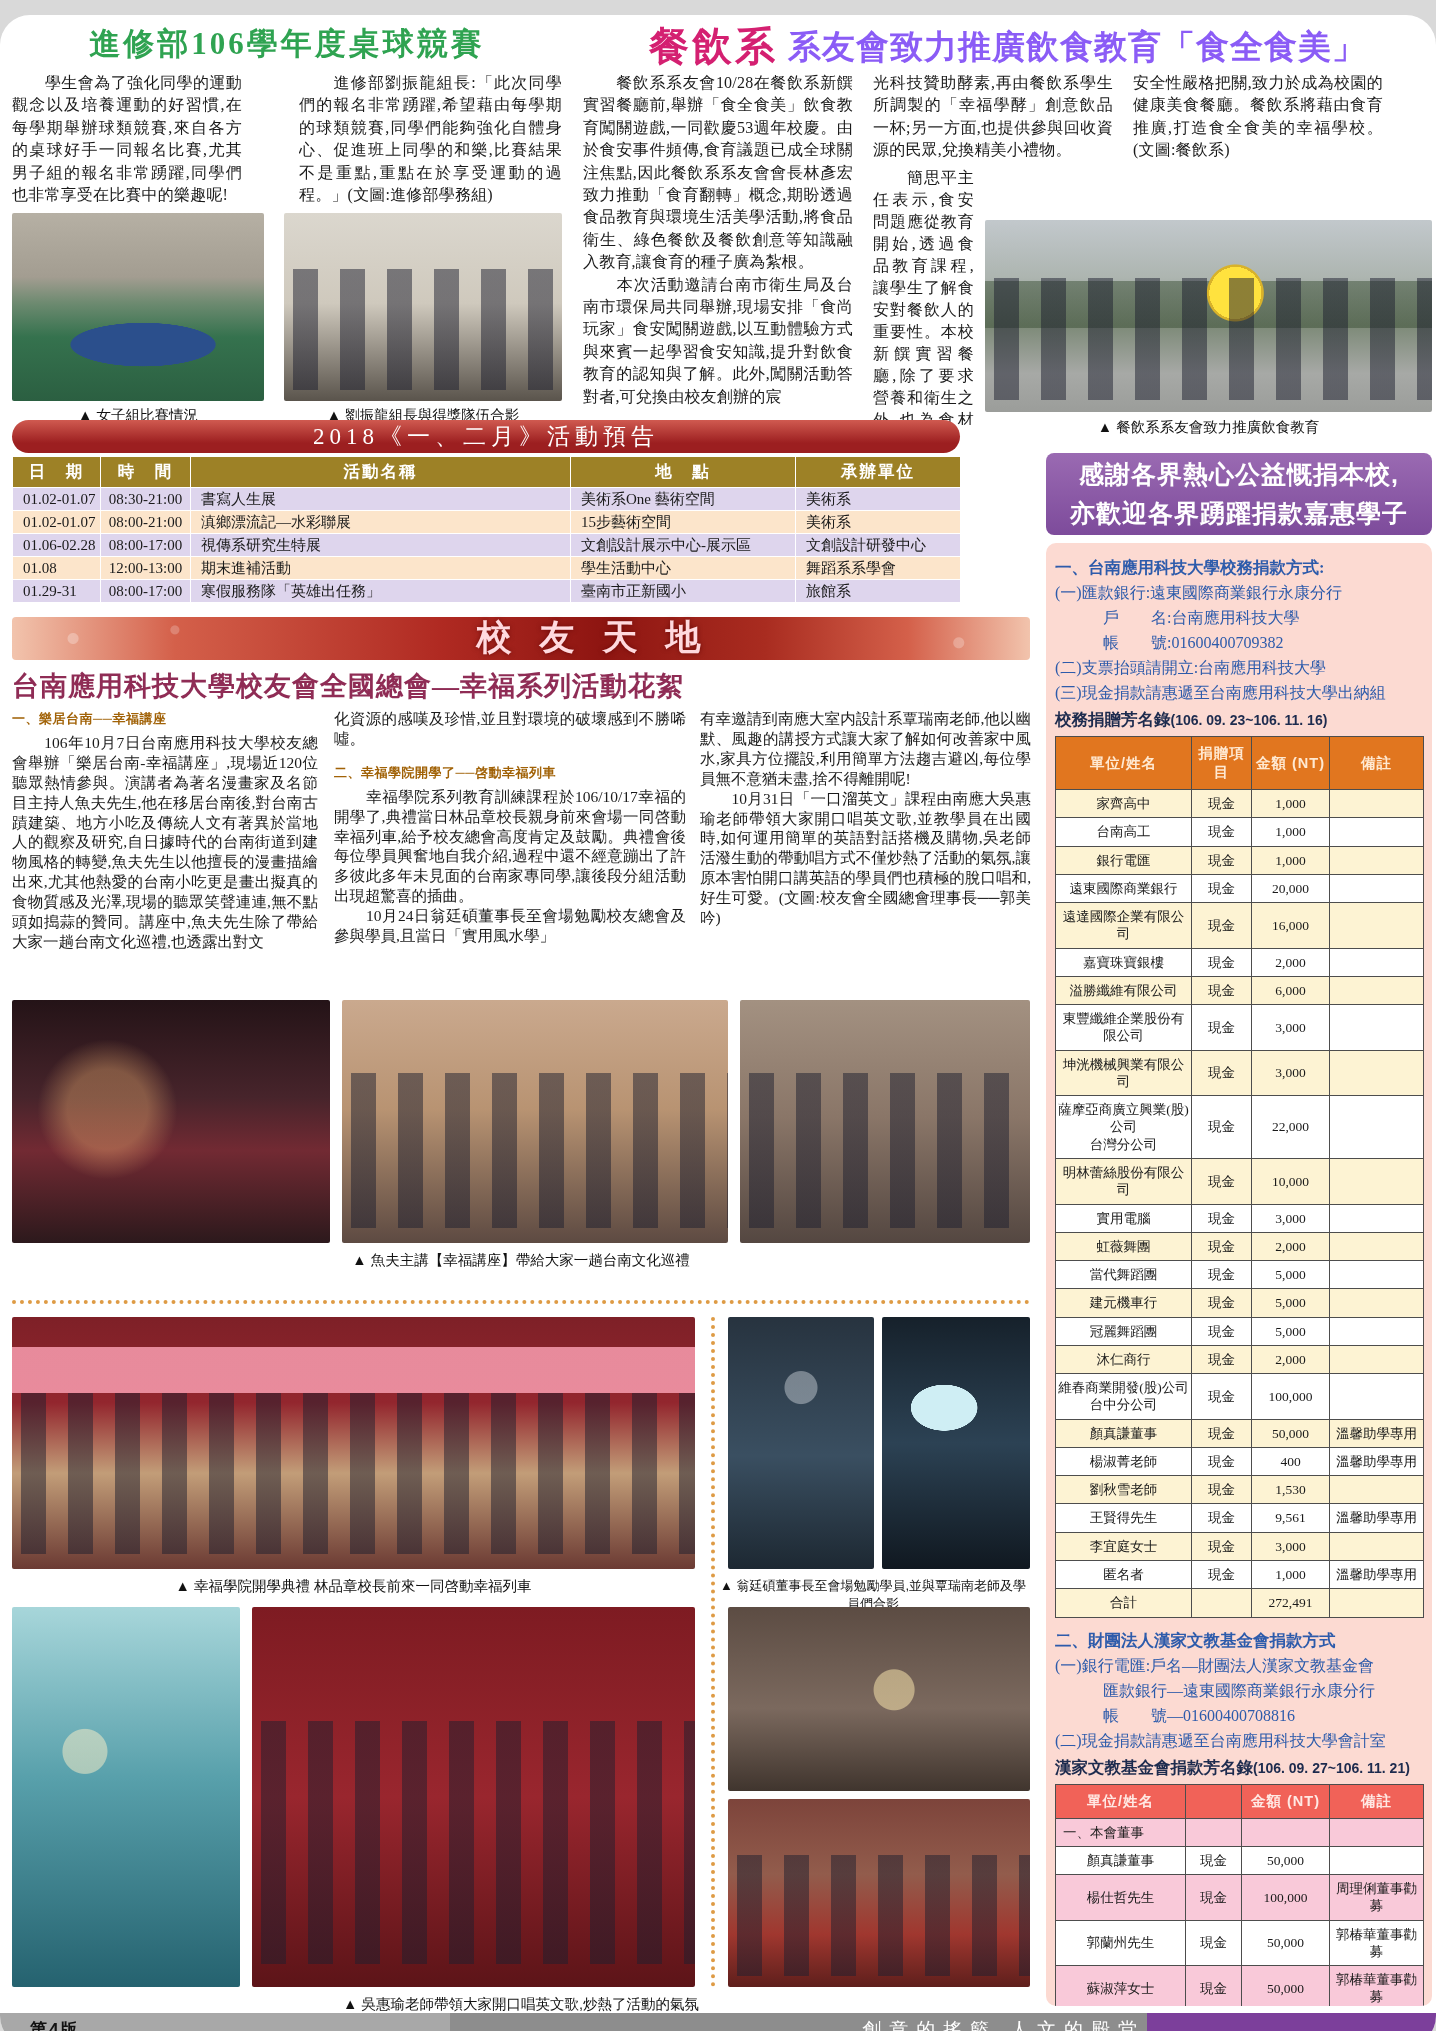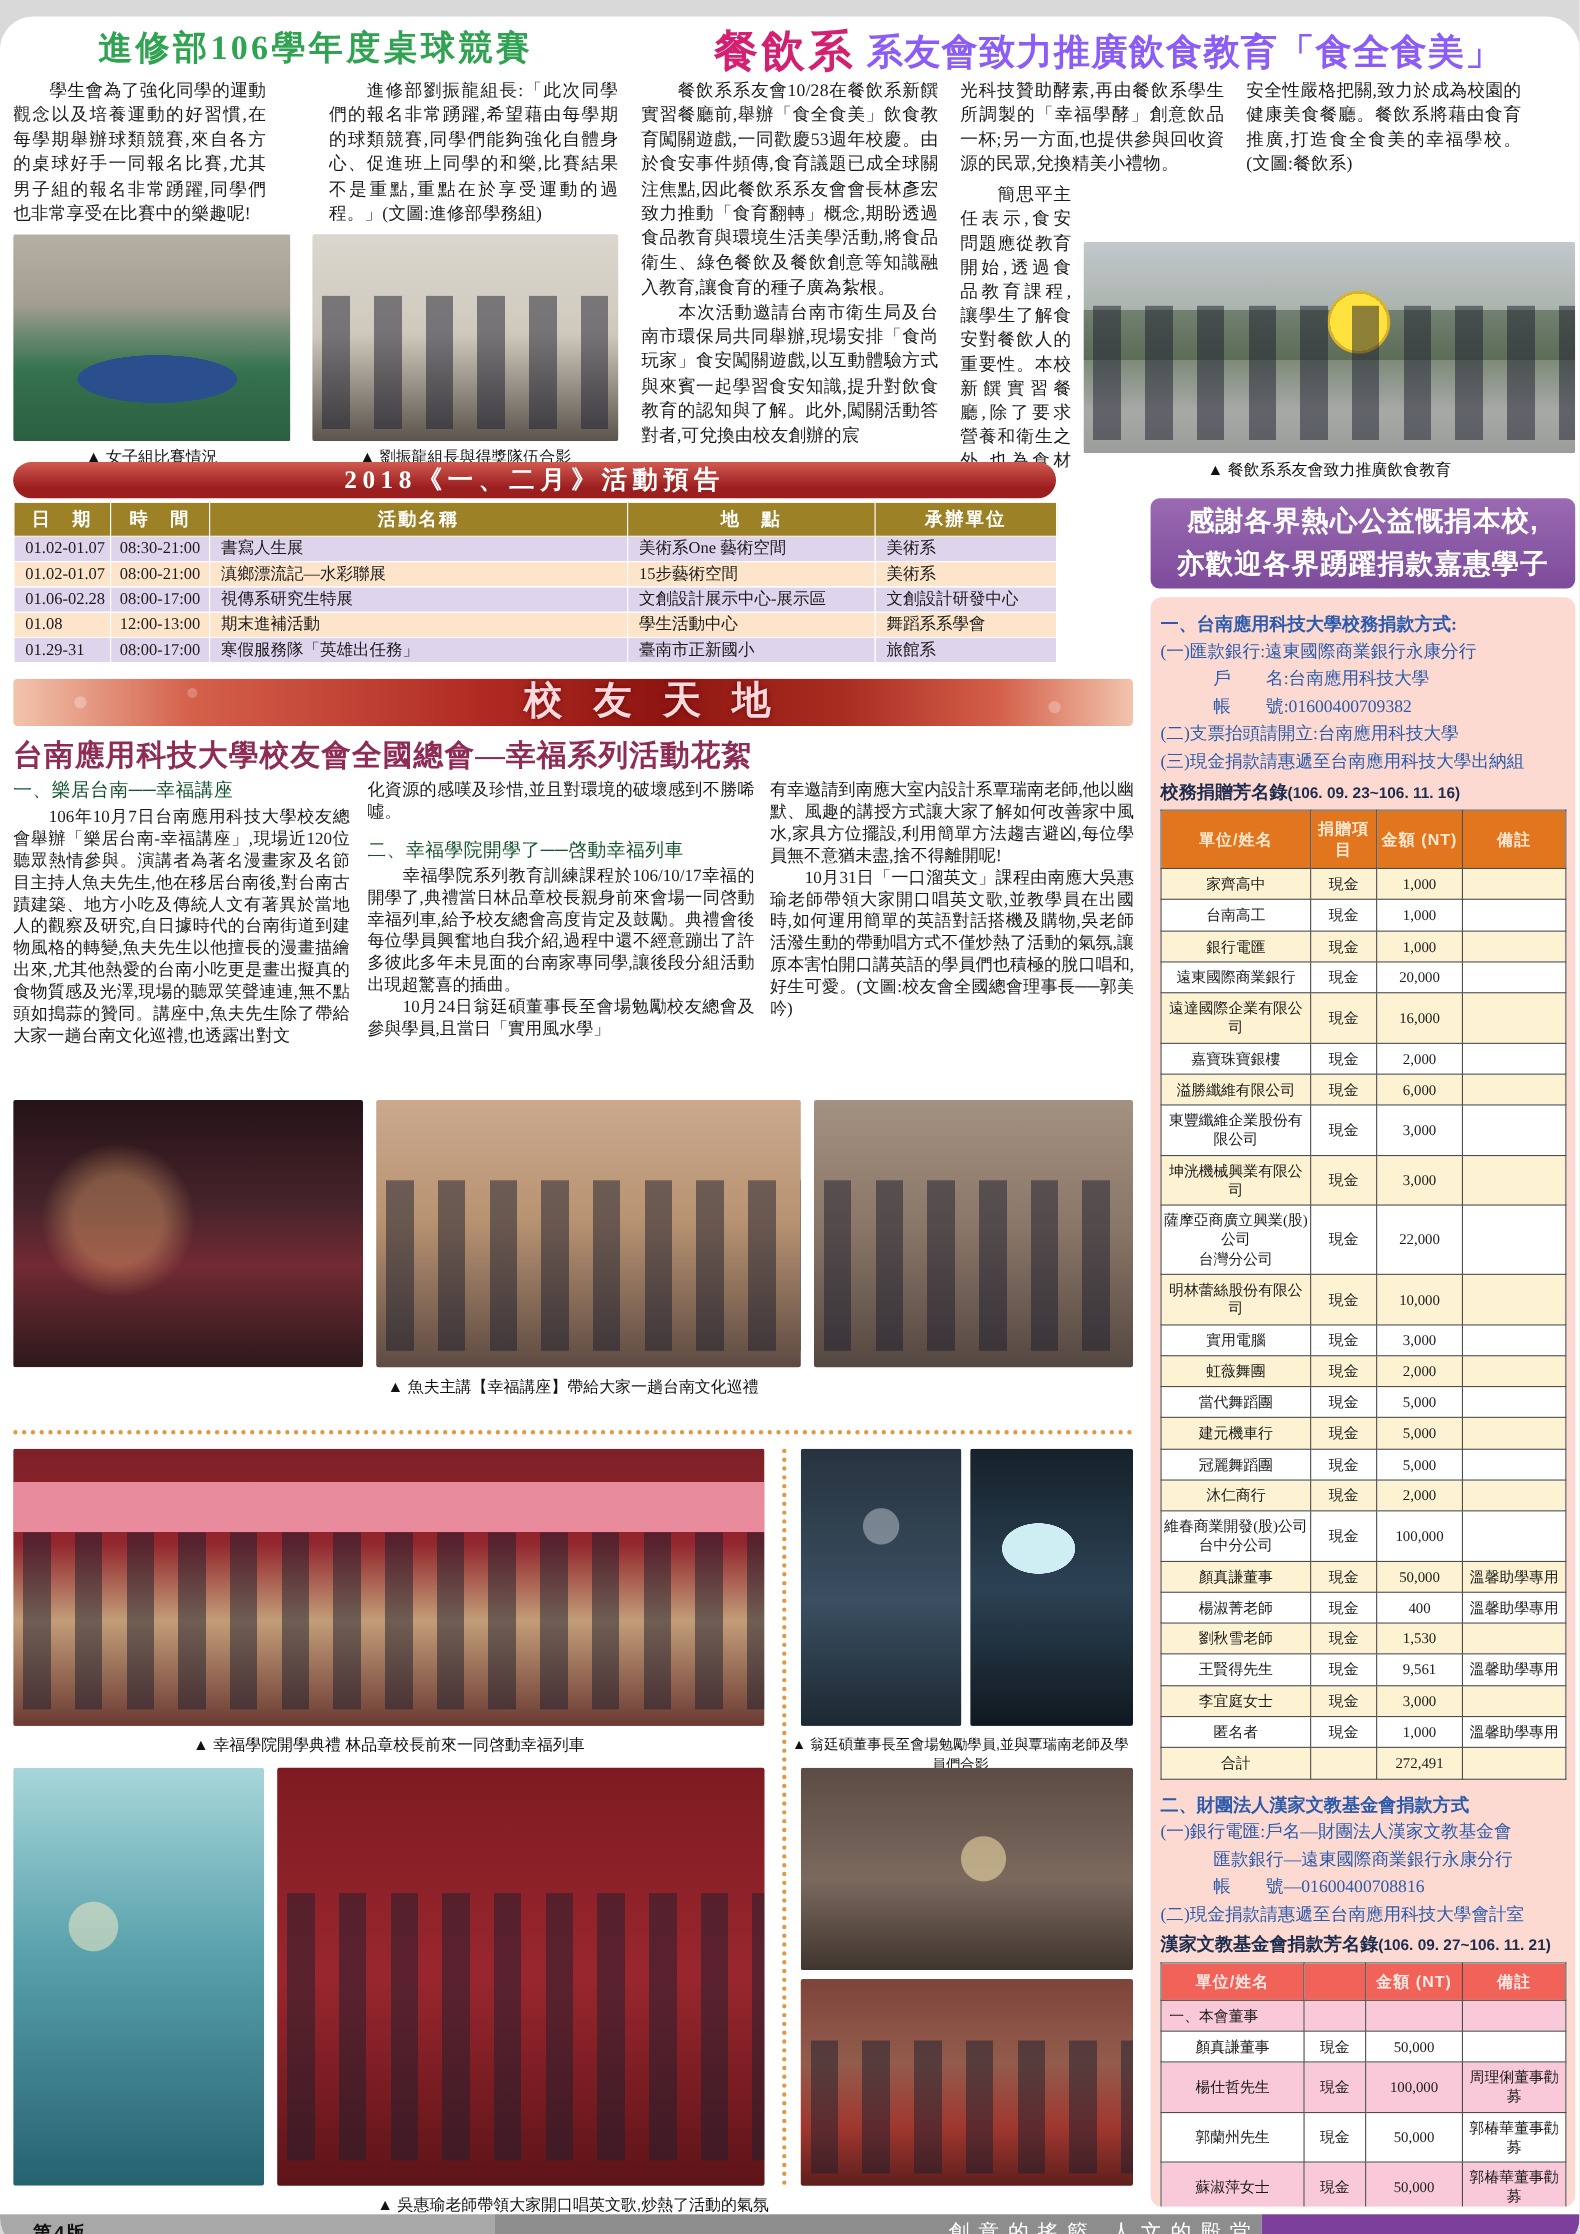--- a/index.html
+++ b/index.html
@@ -67,21 +67,21 @@
   #capL1 { left:12px;  top:391px; width:252px; }
   #capL2 { left:284px; top:391px; width:278px; }
   #capR3 { left:985px; top:403px; width:447px; }
   #cap4  { left:12px; top:1236px; width:1018px; }
   #cap5  { left:12px; top:1562px; width:683px; }
   #cap6  { left:714px; top:1562px; width:318px; font-size:13px; }
   #cap7  { left:12px; top:1980px; width:1018px; }
 
   
   #events { position:absolute; left:12px; top:405px; width:948px; }
-  .ev-bar { height:33px; border-radius:17px; color:#fff; text-align:center; font-weight:bold;
+  .ev-bar { height:33px; border-radius:17px; color:#fff; text-align:center; font-weight:normal;
             font-size:23px; line-height:33px; letter-spacing:5px;
             background:linear-gradient(180deg,#d05a50,#9c1f20 70%); }
   .ev-table { width:100%; border-collapse:collapse; table-layout:fixed; margin-top:3px; font-size:15px; }
   .ev-table th { background:#9d8126; color:#fff; font-weight:bold; font-size:16.5px; padding:4px 0;
                  letter-spacing:2px; border:1px solid #fff; font-family:"Liberation Sans",sans-serif; }
   .ev-table td { padding:3px 0 3px 10px; border:1px solid #fff; line-height:16px; overflow:hidden; white-space:nowrap; }
   .ev-table tbody tr:nth-child(odd)  { background:#ded5ed; }
   .ev-table tbody tr:nth-child(even) { background:#fce5cb; }
   .ev-time { text-align:center; padding-left:0 !important; }
 
@@ -94,21 +94,21 @@
       linear-gradient(90deg,#f2c4ad 0%,#d4604a 16%,#b02a22 42%,#8e1511 58%,#a92c20 74%,#d4604a 88%,#f2c4ad 100%); }
   #aband .txt { position:absolute; left:58%; top:50%; transform:translate(-50%,-54%); white-space:nowrap;
     font-size:35px; font-weight:bold; color:#ffd9de; letter-spacing:28px; text-shadow:0 0 5px rgba(90,0,0,.7); }
   #atitle { position:absolute; left:12px; top:653px; width:1018px; font-size:27px; font-weight:bold;
             color:#8f2c55; letter-spacing:1px; }
   .acol { position:absolute; top:694px; height:292px; font-size:15.5px; line-height:19.9px;
           text-align:justify; overflow:hidden; }
   #acol1 { left:12px;  width:306px; }
   #acol2 { left:334px; width:352px; }
   #acol3 { left:700px; width:331px; }
-  .sub-head { font-family:"Liberation Sans",sans-serif; font-weight:normal; font-size:17px; color:#14532d;
+  .sub-head { font-family:"Liberation Sans",sans-serif; font-weight:bold; font-size:13px; color:#a16207;
               margin-bottom:4px; letter-spacing:0.5px; }
   #acol2 .sub-head { margin-top:14px; }
   .apara { white-space:pre-line; }
 
   .hdots { position:absolute; left:12px; top:1285px; width:1018px; height:0; border-top:4px dotted #de9b45; }
   .vdots { position:absolute; left:711px; top:1302px; width:0; height:670px; border-left:4px dotted #de9b45; }
 
   
   #sbanner { position:absolute; left:1046px; top:438px; width:386px; height:82px; border-radius:8px;
     background:linear-gradient(180deg,#9a6ab2,#7d4b9b); color:#fff; text-align:center;

